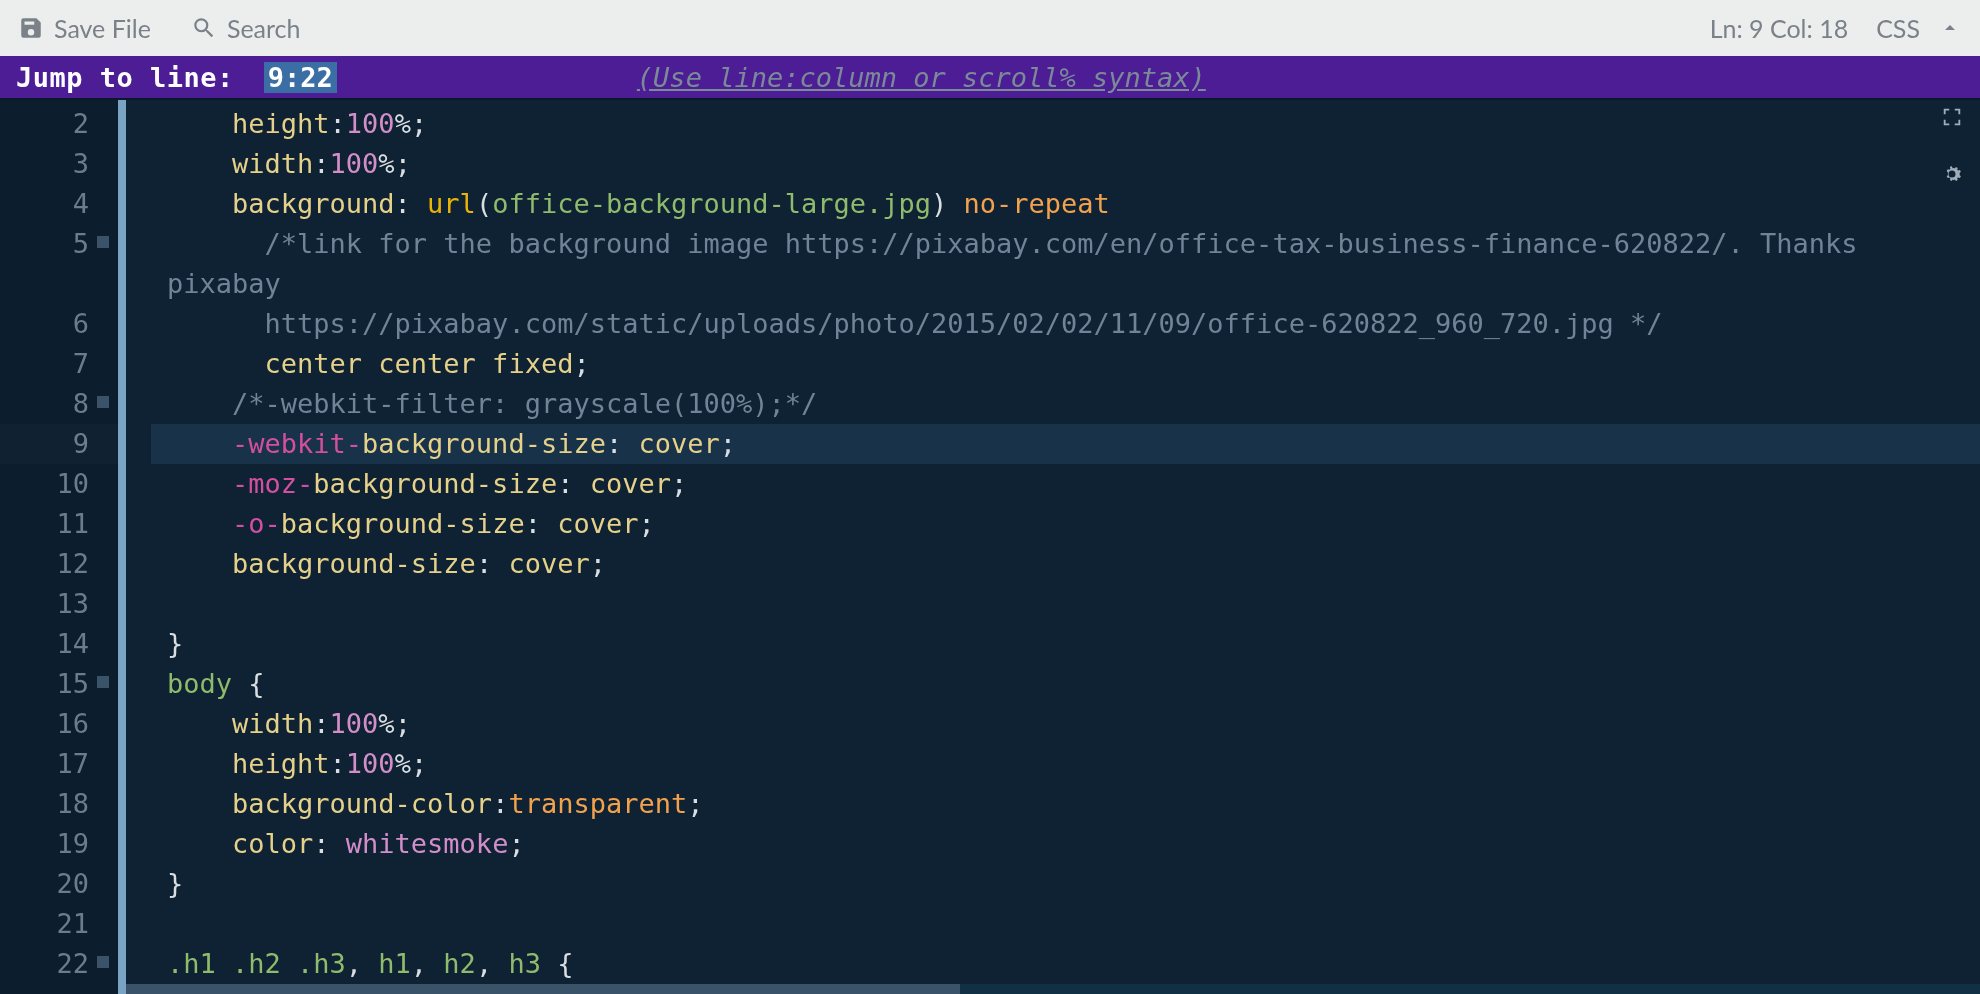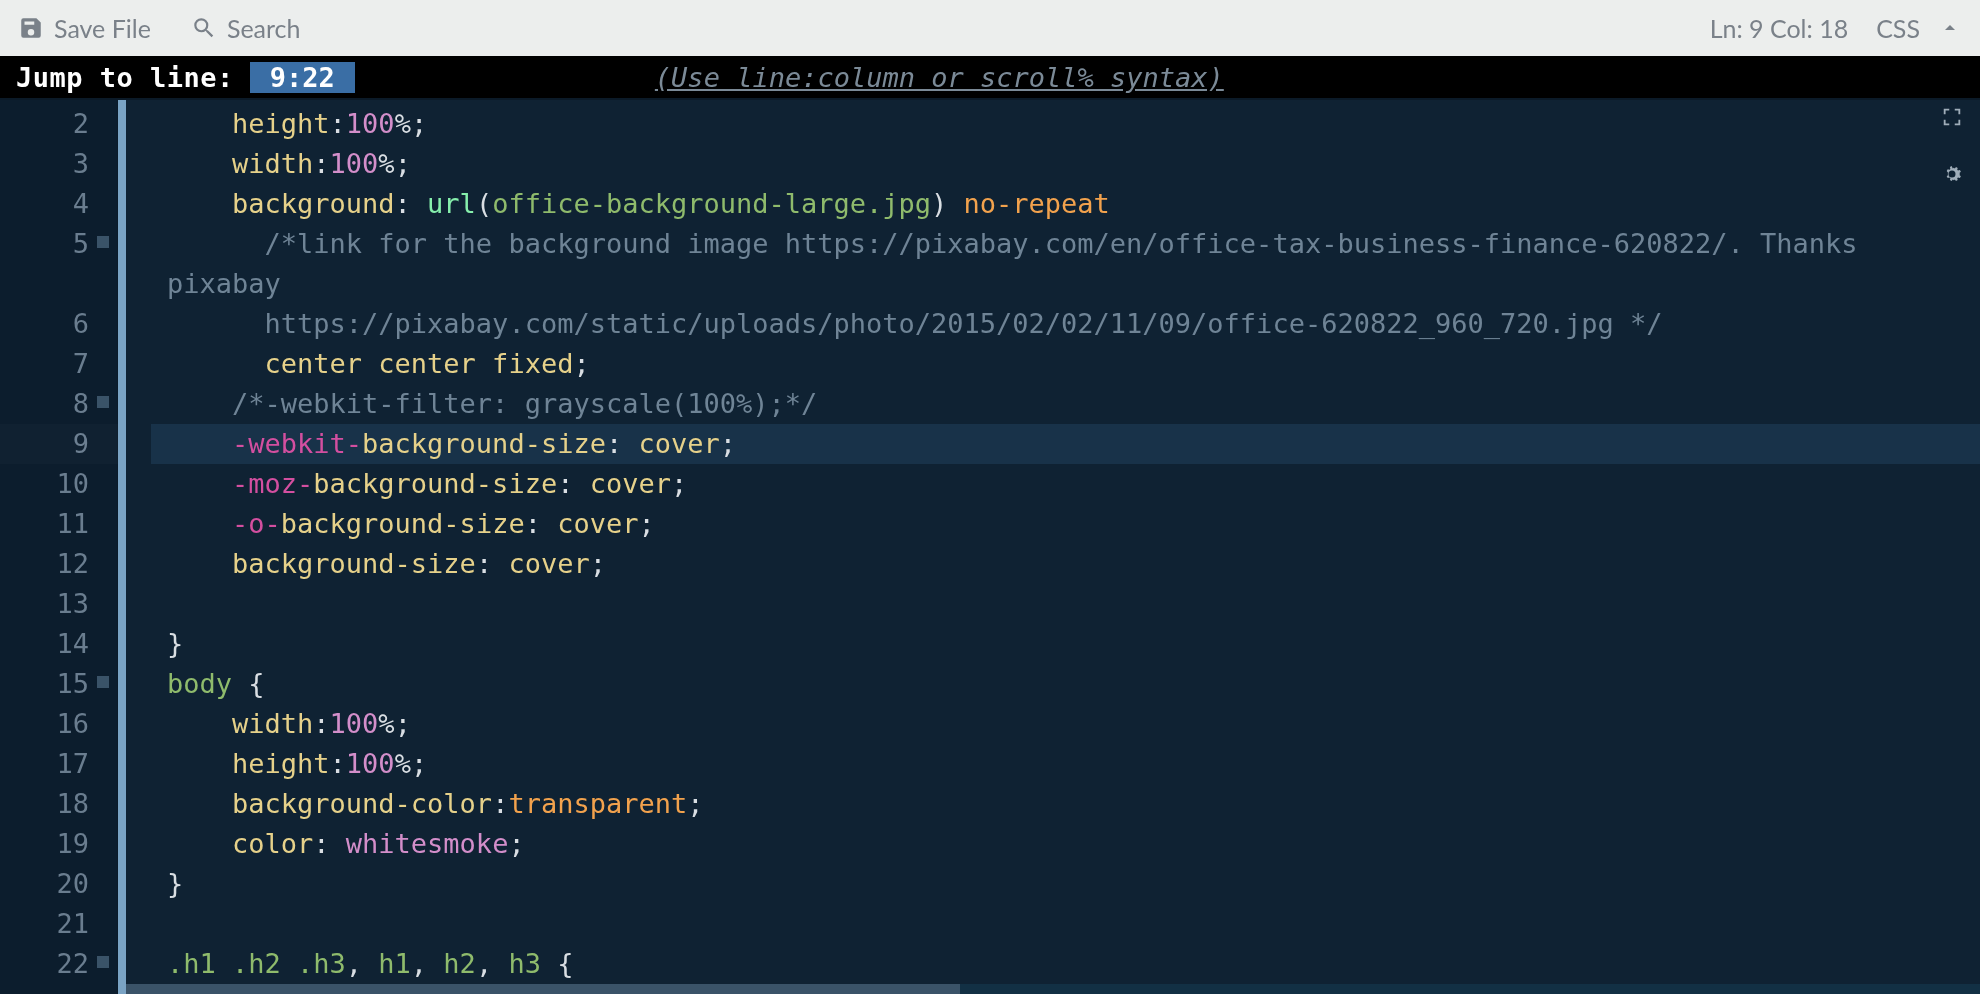--- a/index.html
+++ b/index.html
@@ -28,35 +28,35 @@
   cursor: pointer;
 }
 .toolbar .spacer { flex: 1; }
 .toolbar .status { color: #7a8189; margin-right: 28px; }
 .toolbar .lang { color: #7a8189; margin-right: 16px; }
 .toolbar svg { fill: #7a8189; }
 .chev { margin-left: 2px; }
 
 .jumpbar {
   height: 44px;
-  background: #000000;
+  background: #4c1d95;
   display: flex;
   align-items: center;
   font-family: "Menlo", "Consolas", monospace;
   font-size: 27px;
   color: #cfd8e0;
   padding-left: 16px;
   border-bottom: 2px solid #0b1a28;
 }
 .jumpbar .prompt { color: #ffffff; font-weight: 600; letter-spacing: 0.5px; }
 .jumpbar .jumpval {
   background: #3a6ea5;
   color: #fff;
-  padding: 0 20px;
-  margin-left: 16px;
+  padding: 0 4px;
+  margin-left: 30px;
   font-weight: 600;
   text-align: right;
 }
 .jumpbar .hint {
   margin-left: 300px;
   color: #7b8a97;
   font-style: italic;
   font-size: 27px;
   text-decoration: underline;
 }
@@ -113,21 +113,21 @@
   position: absolute;
   left: -126px;
   width: 118px;
   height: 40px;
   background: rgba(255,255,255,0.02);
 }
 
 .tok-prop { color: #e6d18a; }
 .tok-punc { color: #d9dee3; }
 .tok-num { color: #d38eca; }
-.tok-fn { color: #86efac; margin-top: 8px; }
+.tok-fn { color: #eab308; margin-top: 8px; }
 .tok-str { color: #8fbb6c; }
 .tok-kw { color: #f2a24d; }
 .tok-comment { color: #6f8496; }
 .tok-sel { color: #8fbb6c; }
 .tok-vendor { color: #d34fa0; }
 .tok-val { color: #e6d18a; }
 
 .corner-icons {
   position: absolute;
   right: 16px;

